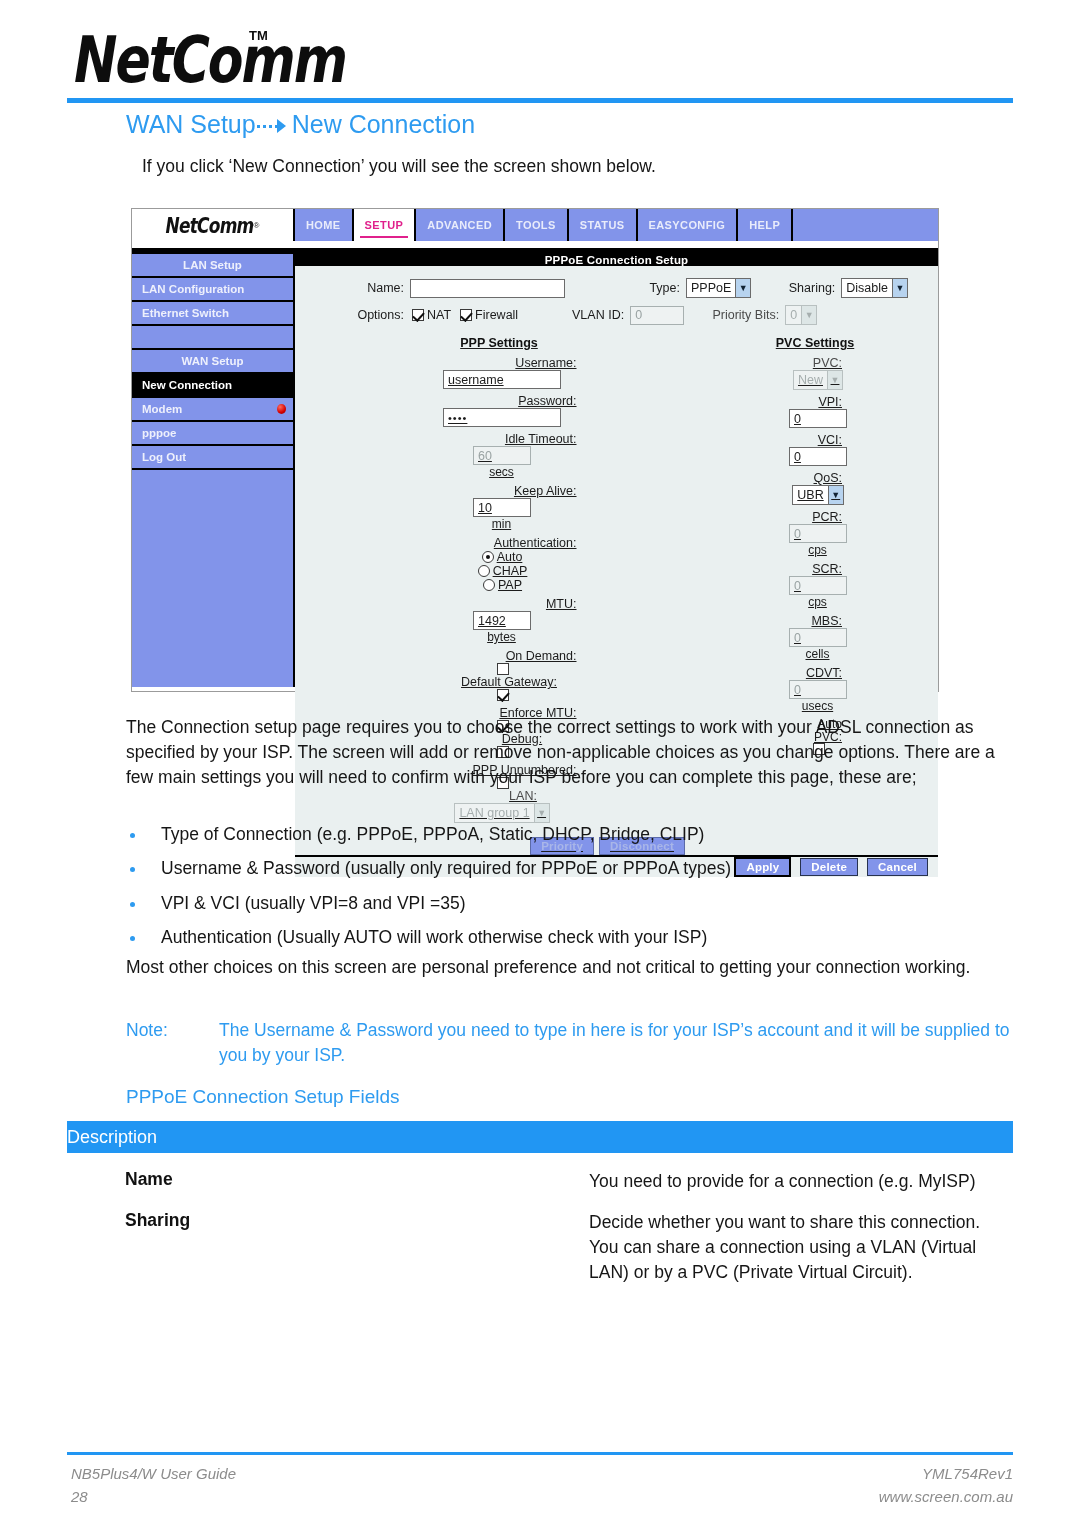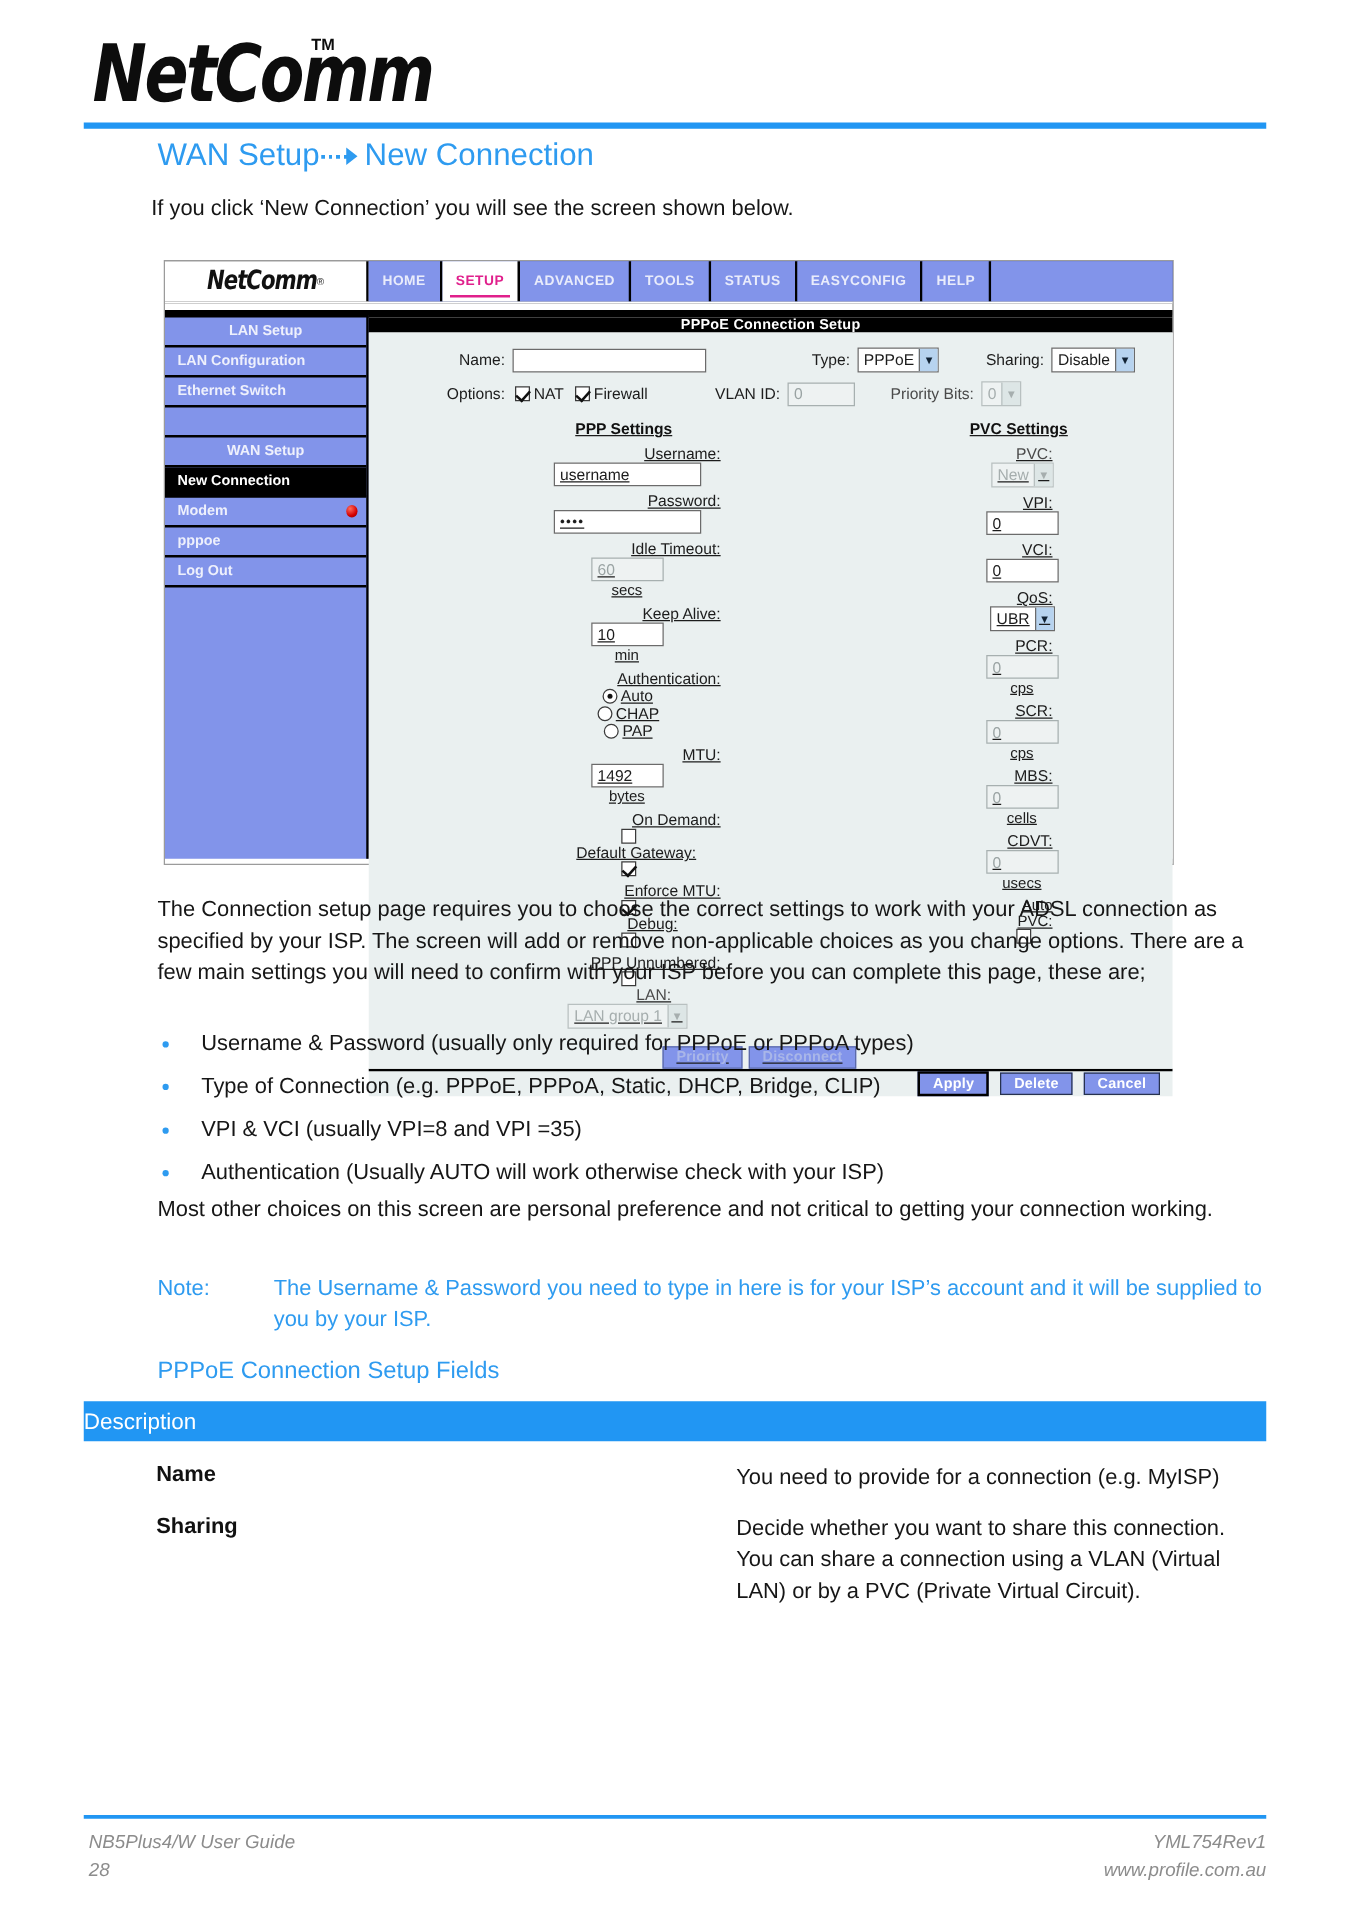--- a/index.html
+++ b/index.html
@@ -54,21 +54,21 @@
   }
   .arrow-sep .head {
     position: absolute; left: 20px; top: 1px;
     width: 0; height: 0;
     border-left: 9px solid #2e9bf0;
     border-top: 7px solid transparent;
     border-bottom: 7px solid transparent;
   }
 
   .intro-line {
-    position: absolute; left: 121px; top: 156px;
+    position: absolute; left: 142px; top: 156px;
     font-size: 17.5px; color: #161616; white-space: nowrap;
   }
 
   
   .router-shot {
     position: absolute; left: 131px; top: 208px;
     width: 808px; height: 484px;
     background: #ffffff;
     border: 1px solid #9b9b9b;
   }
@@ -495,25 +495,25 @@
       </div>
     </div>
   </div>
 </div>
 
 <div class="prose">The Connection setup page requires you to choose the correct settings to work with your ADSL connection as specified by your ISP. The screen will add or remove non-applicable choices as you change options. There are a few main settings you will need to confirm with your ISP before you can complete this page, these are;</div>
 
 <div class="bullets">
   <div class="bullet">
     <span class="bdot"></span>
-    <span>Username &amp; Password (usually only required for PPPoE or PPPoA types)</span>
+    <span>Type of Connection (e.g. PPPoE, PPPoA, Static, DHCP, Bridge, CLIP)</span>
   </div>
   <div class="bullet">
     <span class="bdot"></span>
-    <span>Type of Connection (e.g. PPPoE, PPPoA, Static, DHCP, Bridge, CLIP)</span>
+    <span>Username &amp; Password (usually only required for PPPoE or PPPoA types)</span>
   </div>
   <div class="bullet">
     <span class="bdot"></span>
     <span>VPI &amp; VCI (usually VPI=8 and VPI =35)</span>
   </div>
   <div class="bullet">
     <span class="bdot"></span>
     <span>Authentication (Usually AUTO will work otherwise check with your ISP)</span>
   </div>
 </div>
@@ -541,14 +541,14 @@
   </div>
 </div>
 
 <div class="footer-rule"></div>
 <div class="footer-left">
   <div>NB5Plus4/W User Guide</div>
   <div>28</div>
 </div>
 <div class="footer-right">
   <div>YML754Rev1</div>
-  <div>www.profile.com.au</div>
+  <div>www.screen.com.au</div>
 </div>
 
 </body></html>

